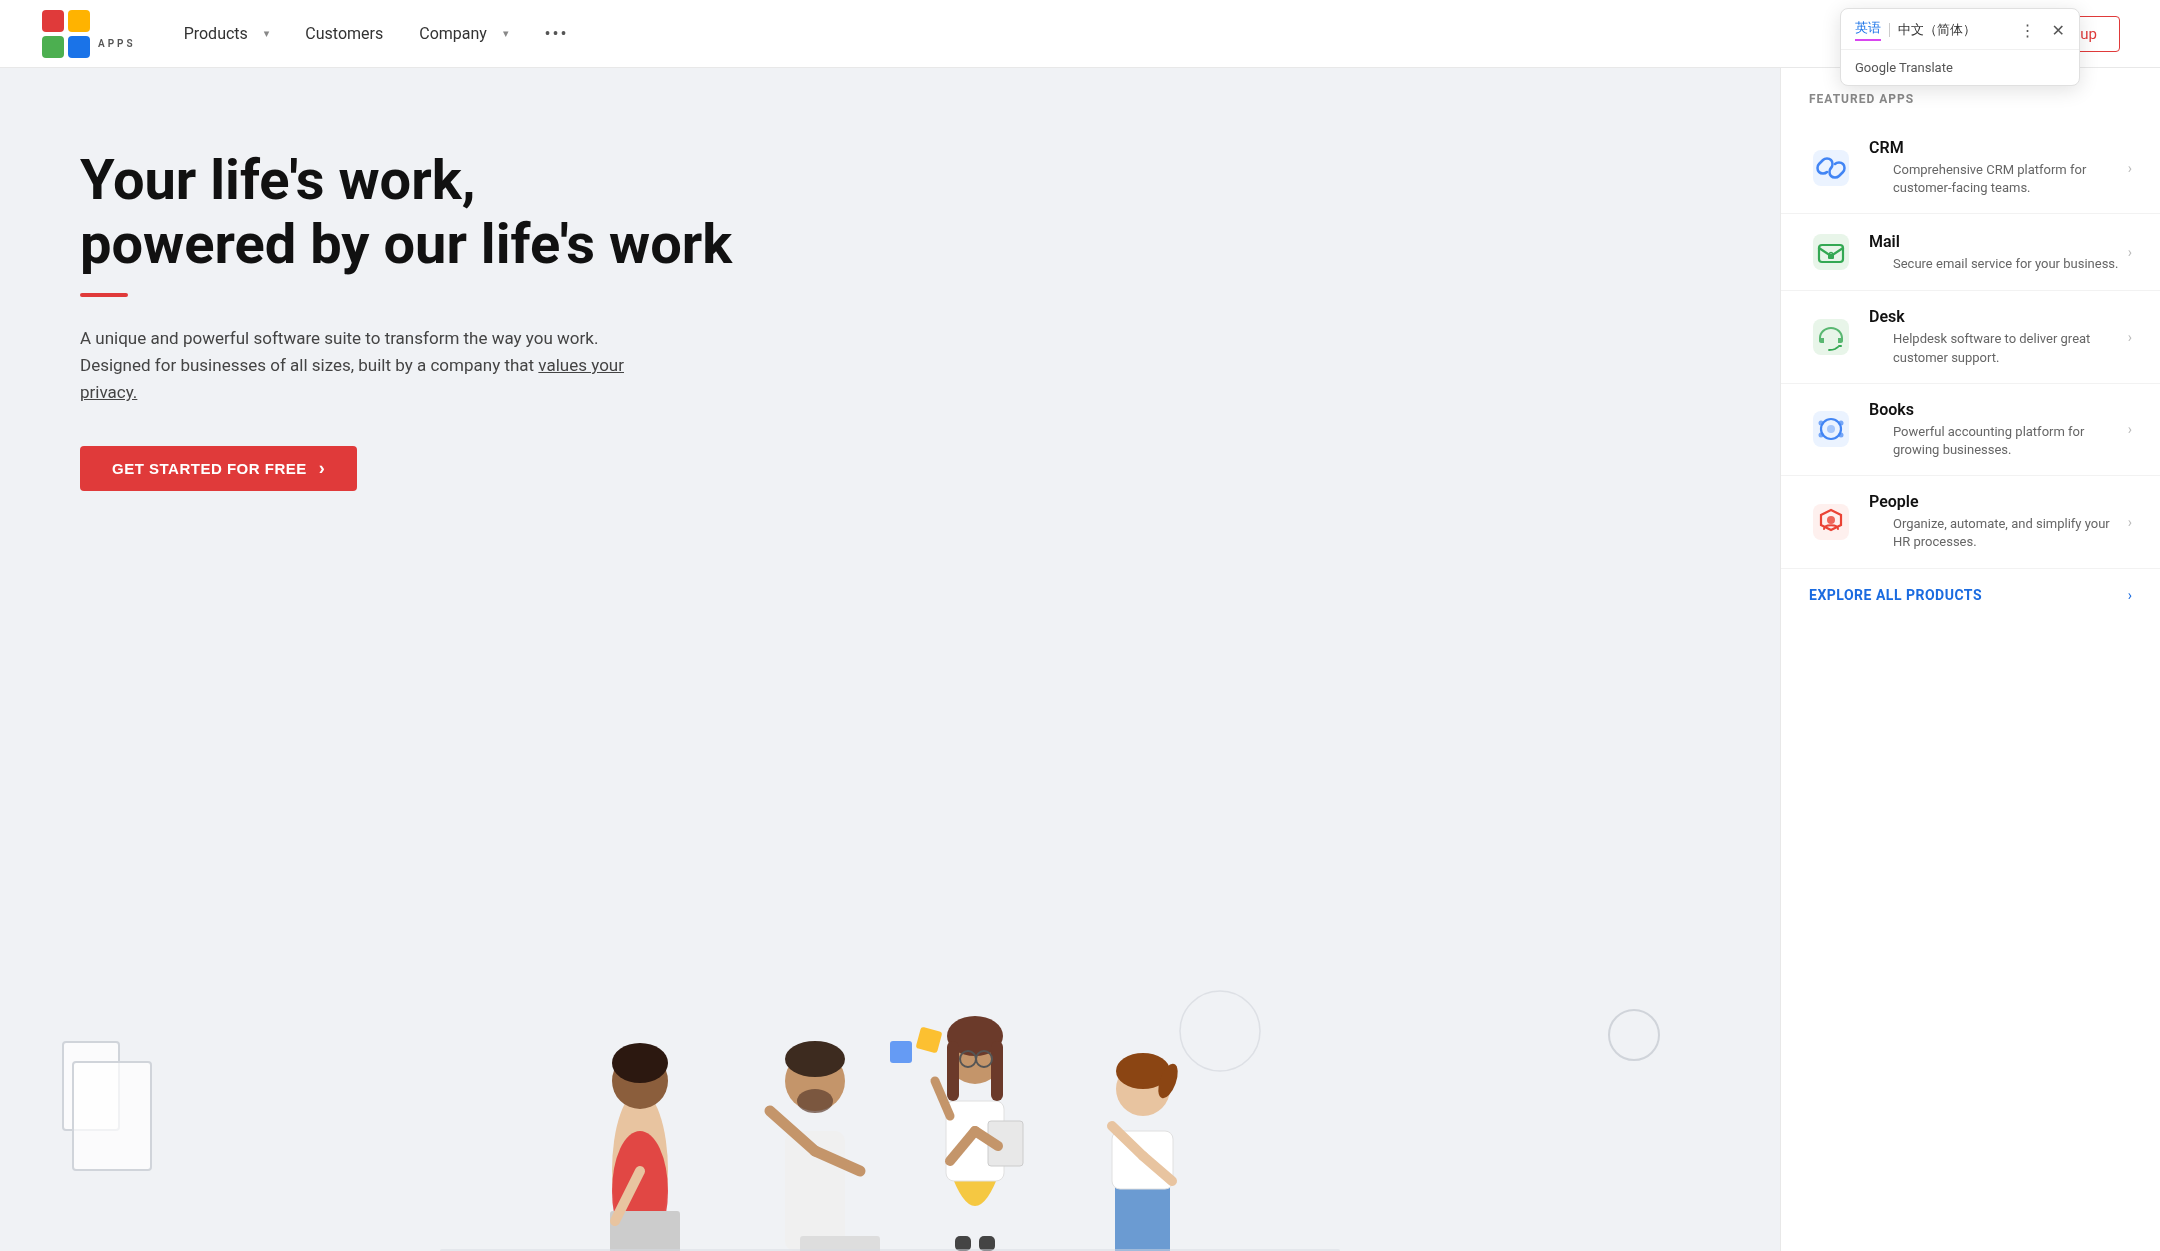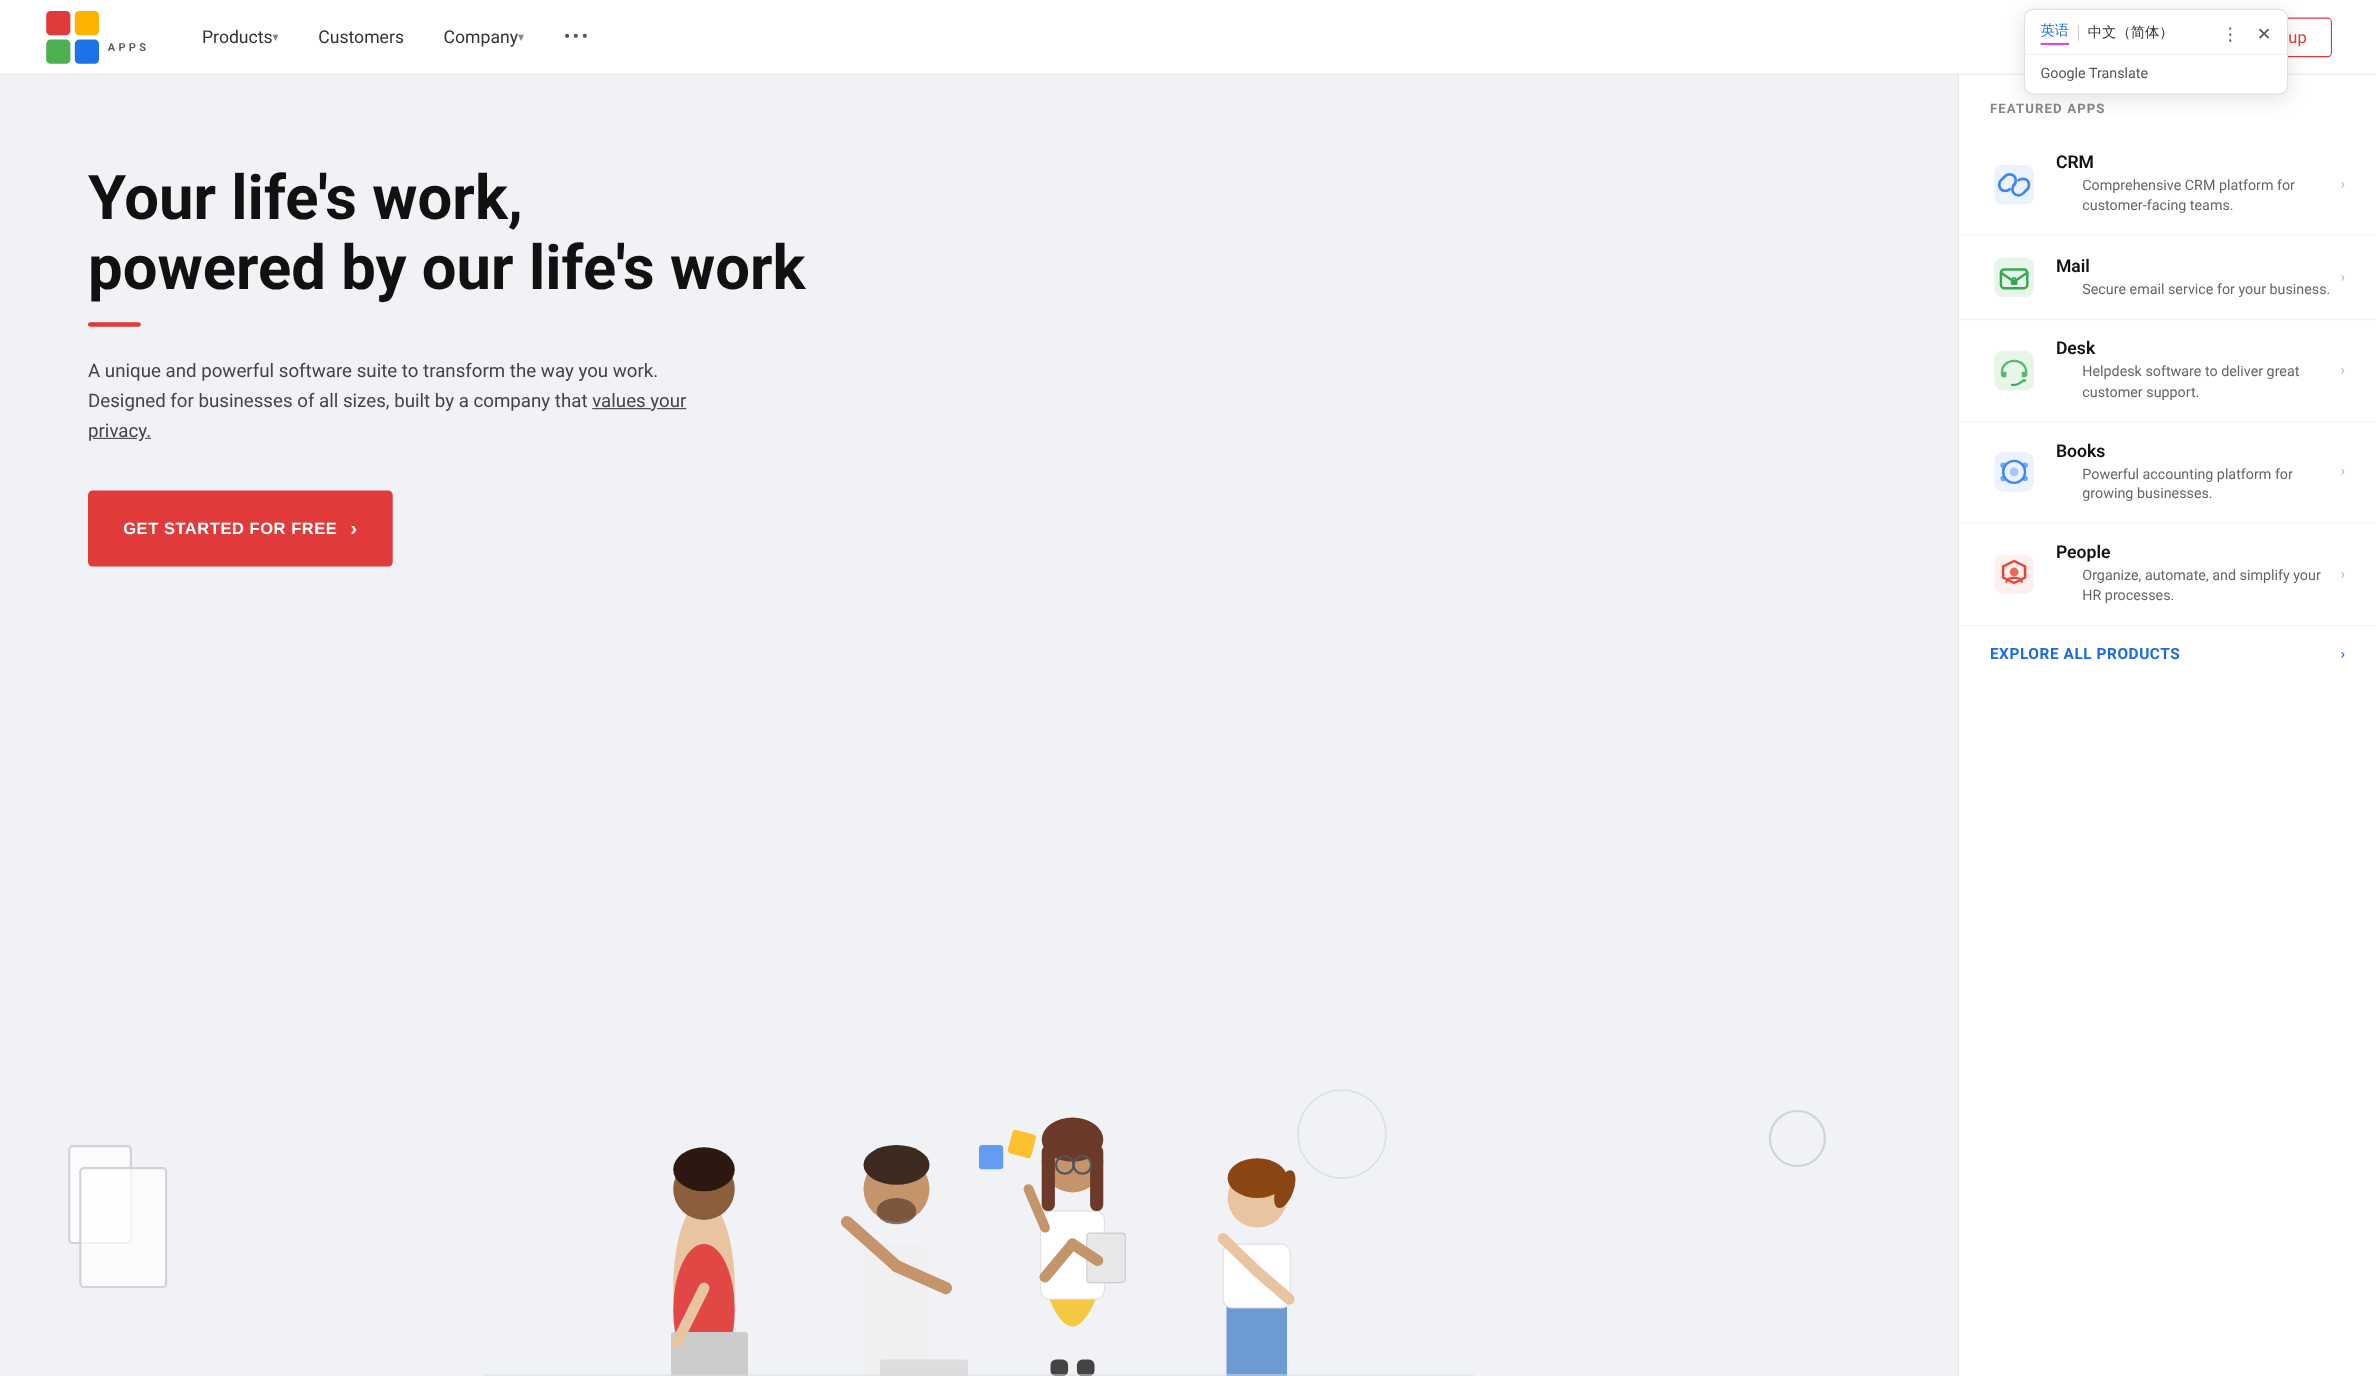--- a/index.html
+++ b/index.html
@@ -31,21 +31,21 @@
       align-items: center;
       gap: 36px;
       flex: 1;
     }
     .nav-link {
       font-size: 16px;
       color: #333;
       text-decoration: none;
       display: flex;
       align-items: center;
-      gap: 0;
+      gap: 16px;
       cursor: pointer;
     }
     .nav-dots {
       font-size: 18px;
       color: #555;
       cursor: pointer;
       letter-spacing: 2px;
     }
     .nav-right {
       display: flex;
@@ -165,21 +165,21 @@
       text-decoration: underline;
     }
     .cta-btn {
       display: inline-flex;
       align-items: center;
       gap: 12px;
       background: #e03a3a;
       color: #fff;
       font-size: 15px;
       font-weight: 700;
-      padding: 24px 32px;
+      padding: 12px 32px;
       border-radius: 4px;
       text-decoration: none;
       cursor: pointer;
       border: none;
       letter-spacing: 0.5px;
     }
     .cta-arrow {
       font-size: 18px;
     }
 

